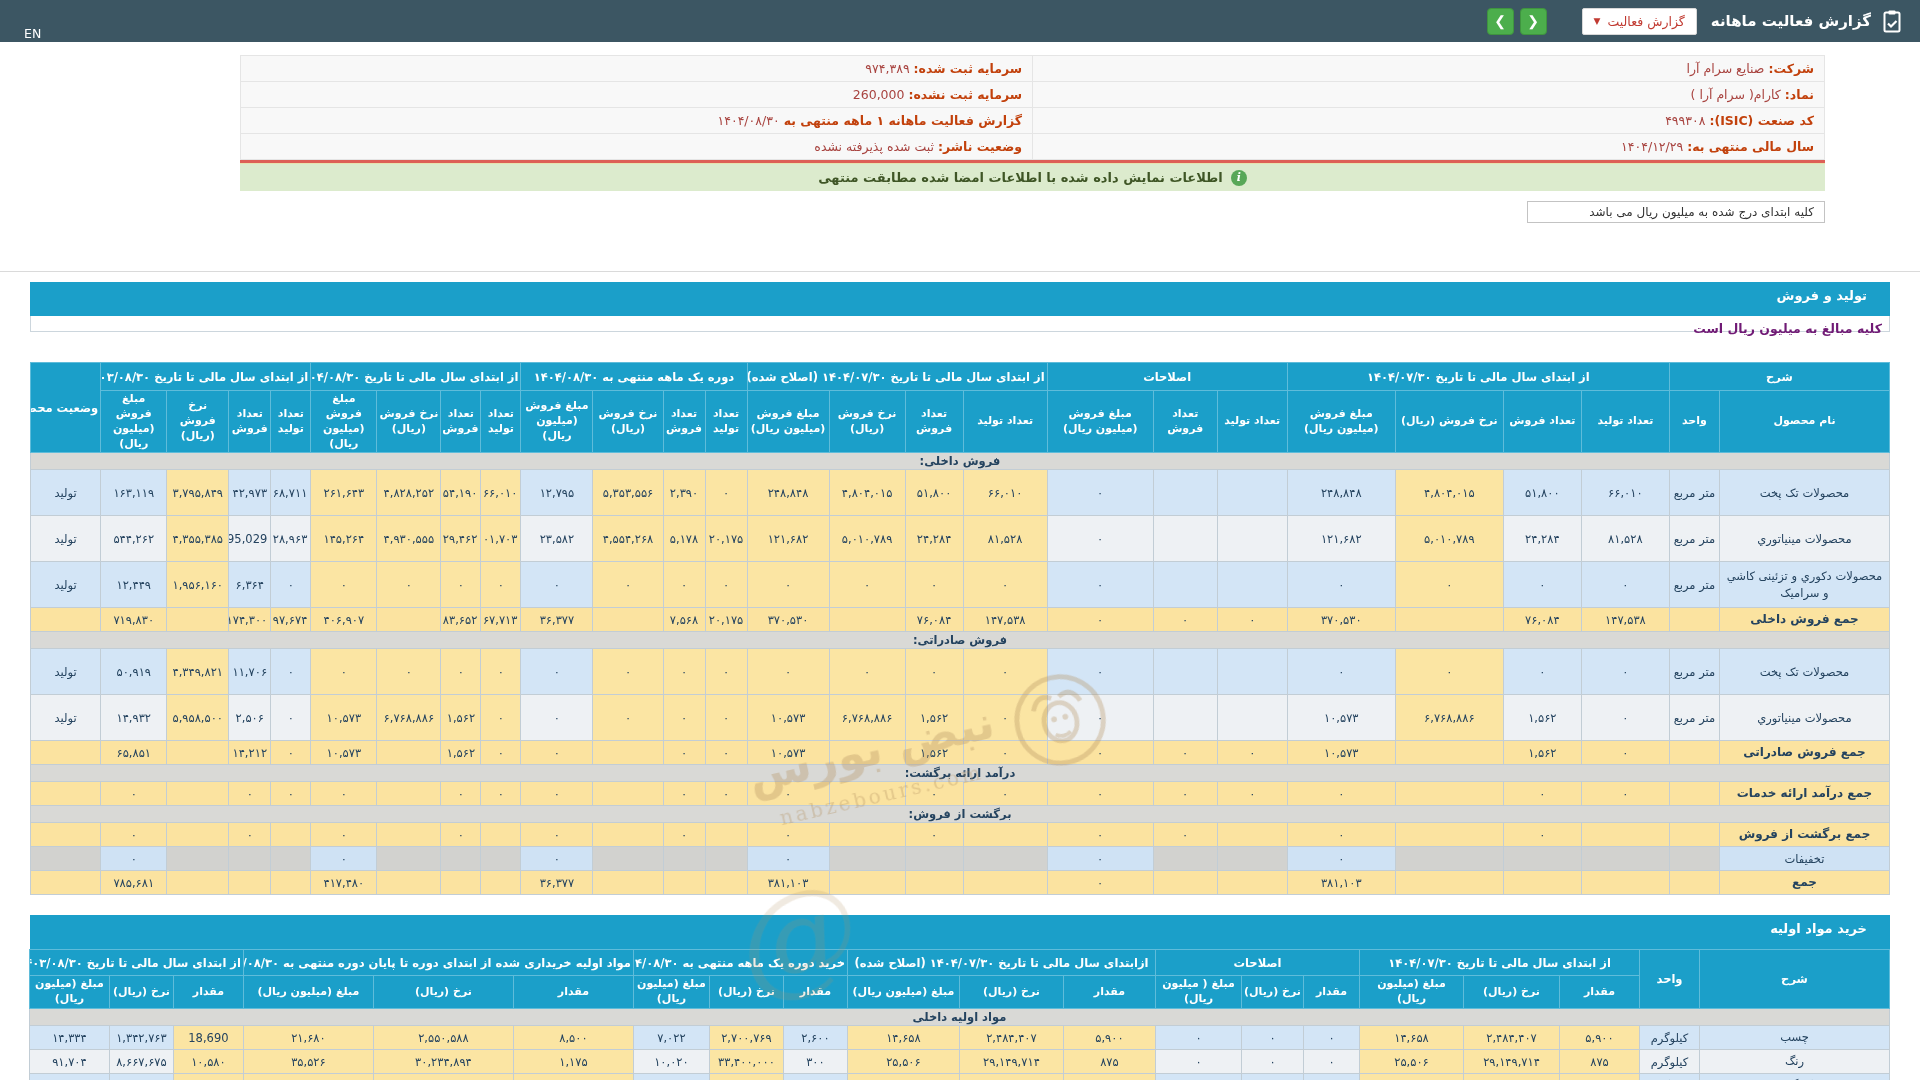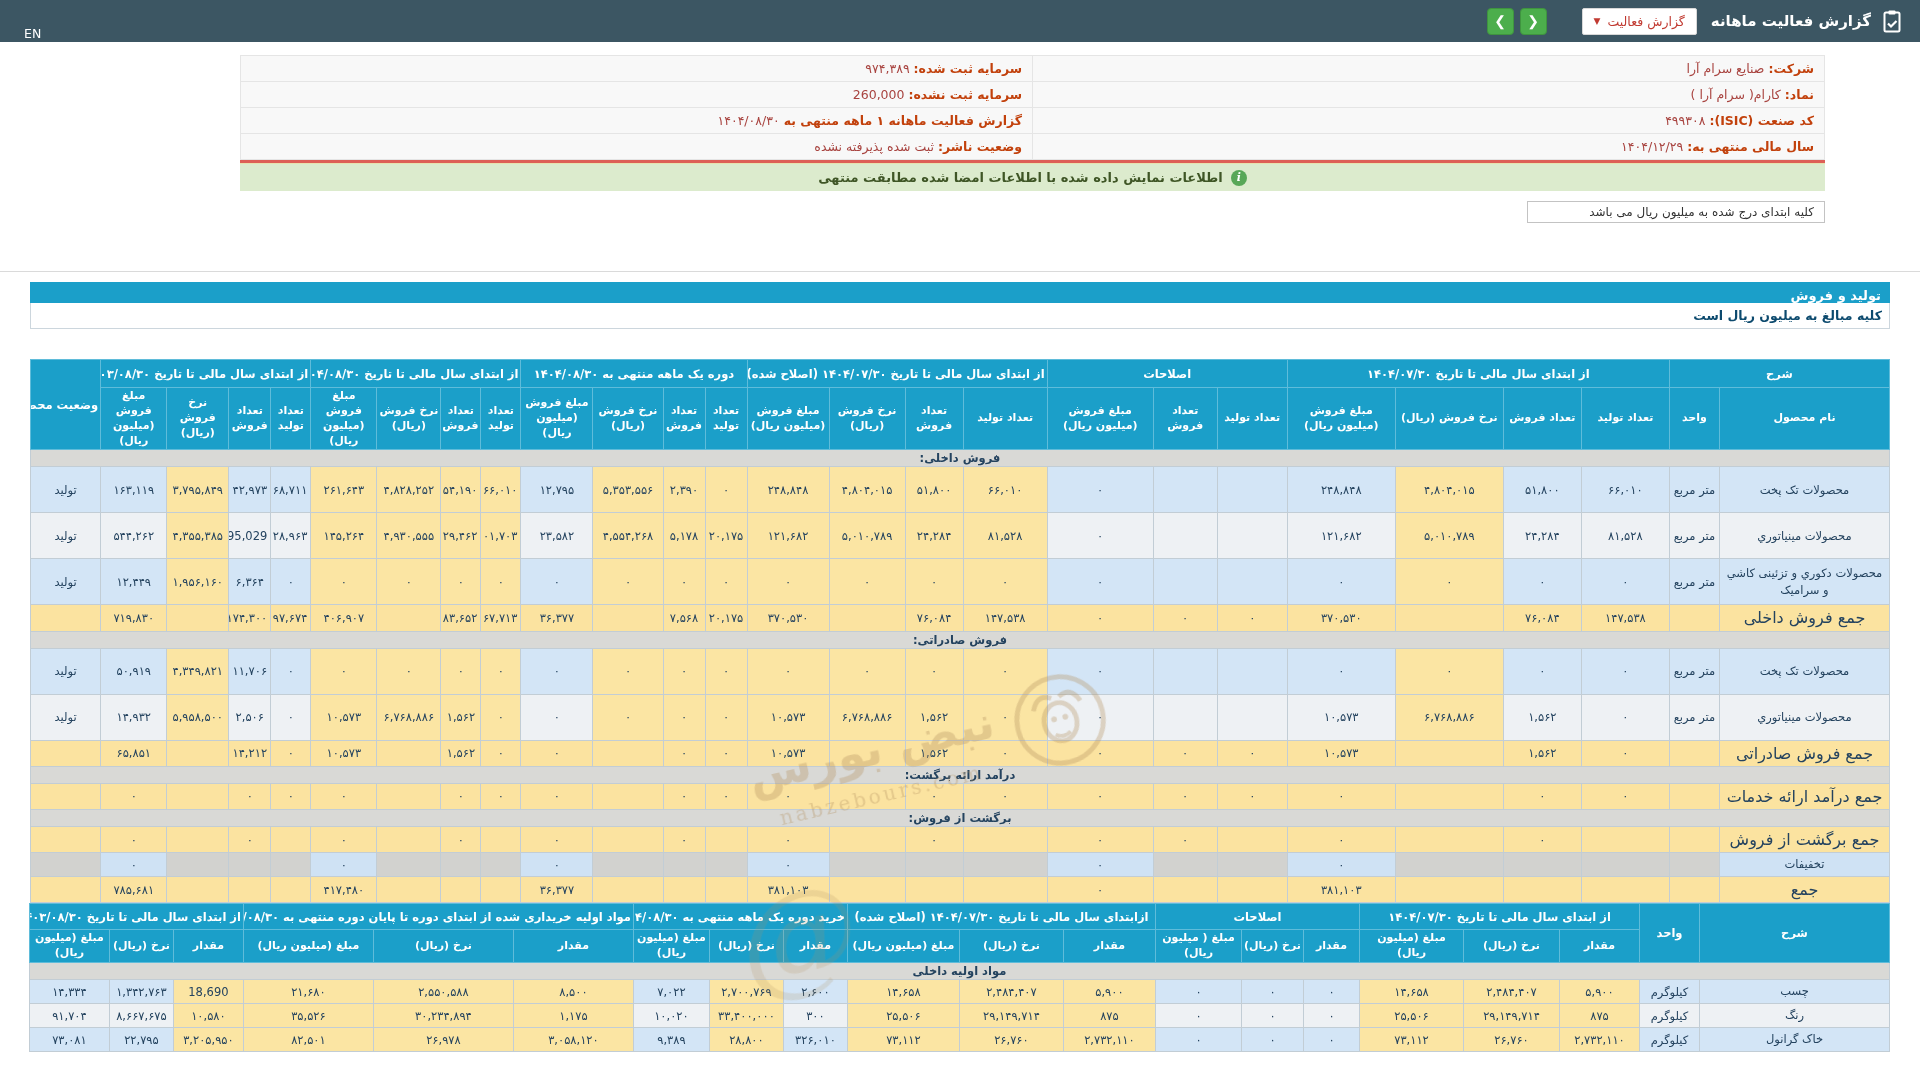--- a/index.html
+++ b/index.html
@@ -34,25 +34,25 @@
     font-size:13px; font-weight:bold; color:#3f5626; }
   .i-icon { width:16px; height:16px; border-radius:50%; background:#58a758; color:#fff;
     font-size:11px; font-weight:bold; display:flex; align-items:center; justify-content:center;
     font-family:"DejaVu Serif", serif; font-style:italic; }
   .unit-box { width:298px; height:22px; border:1px solid #c3c3c3; margin:10px 95px 0 auto;
     font-size:12px; color:#333; line-height:20px; padding:0 10px; background:#fff; }
   .panel-sep { border-top:1px solid #dadada; margin-top:48px; }
 
   
   .main { width:1860px; margin:0 30px 0 auto; position:relative; }
-  .sec-bar { height:21px; background:#1b9fc9; color:#fff; font-size:13px; font-weight:bold;
-    line-height:27px; padding:0 9px; margin-top:10px; }
+  .sec-bar { height:34px; background:#1b9fc9; color:#fff; font-size:13px; font-weight:bold;
+    line-height:27px; padding:0 23px; margin-top:10px; }
   .sec-bar.b2 { margin-top:20px; }
-  .sub-bar { height:26px; background:#fff; border:1px solid #ccd6dd; border-top:none;
-    font-size:12.5px; font-weight:bold; color:#0c4a6e; line-height:25px; padding:0 7px; }
+  .sub-bar { height:16px; background:#fff; border:1px solid #ccd6dd; border-top:none;
+    font-size:12.5px; font-weight:bold; color:#701a75; line-height:25px; padding:0 7px; }
   .tbl-wrap { margin-top:30px; }
   .tbl-wrap.t2 { margin-top:0; }
 
   table.rep { width:100%; border-collapse:collapse; table-layout:fixed; }
   table.rep th { background:#1b9fc9; color:#fff; border:1px solid #5fbcda;
     font-weight:bold; padding:1px 2px; }
   table.rep thead tr.gr th { font-size:11.5px; white-space:nowrap; overflow:hidden; }
   table.rep thead tr.sh th { font-size:11px; line-height:1.35; }
   table.rep th.vz { white-space:normal; font-size:11px; }
   table.rep td { border:1px solid #c2cdd5; font-size:11.5px; color:#24435f;
@@ -62,21 +62,21 @@
   td.s2 { background:#eef1f4; }
   td.y  { background:#fbe5a3; }
   td.tot { background:#fbe3a0; }
   td.sec { background:#d9d9d6; text-align:right; padding:0 8px; font-weight:bold;
     color:#1d3f63; font-size:12px; border:1px solid #c8c8c5; }
   td.gray { background:#d2d2cf; }
   td.lite { background:#cfe2f4; }
   tr.h-sec  { height:16px; }
   tr.h-data { height:46px; }
   tr.h-tot  { height:24px; }
-  tr.tot td.name { font-weight:normal; font-size:16px; }
+  tr.tot td.name { font-weight:bold; font-size:12px; }
 
   
   .wm { position:absolute; left:640px; top:420px; width:520px; z-index:5;
     pointer-events:none; opacity:.34; color:#b3905e; transform:rotate(-13deg); }
   .wm-row { display:flex; align-items:center; justify-content:center; gap:18px; }
   .wm-name { font-size:46px; font-weight:bold; }
   .wm-url { font-size:20px; letter-spacing:3px; margin-top:8px; text-align:center;
     font-family:"DejaVu Serif", serif; }
   .wm-at { position:absolute; left:30px; top:130px; font-size:120px; font-style:italic;
     font-family:"DejaVu Serif", serif; opacity:.55; }
@@ -528,20 +528,21 @@
             <td class="tot"></td>
             <td class="tot"></td>
             <td class="tot"></td>
             <td class="tot">۷۸۵,۶۸۱</td>
             <td class="tot"></td>
           </tr>
         </tbody>
       </table>
     </div>
 
+  <div class="sec-bar b2">خرید مواد اولیه</div>
   <div class="tbl-wrap t2" id="t2">
       <table class="rep">
         <colgroup>
           <col style="width: 190px;">
           <col style="width: 60px;">
           <col style="width: 80px;">
           <col style="width: 96px;">
           <col style="width: 104px;">
           <col style="width: 56px;">
           <col style="width: 62px;">

